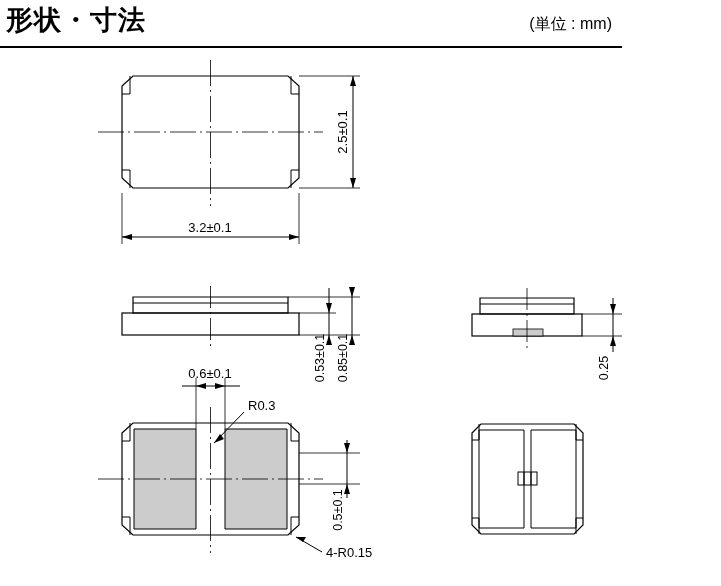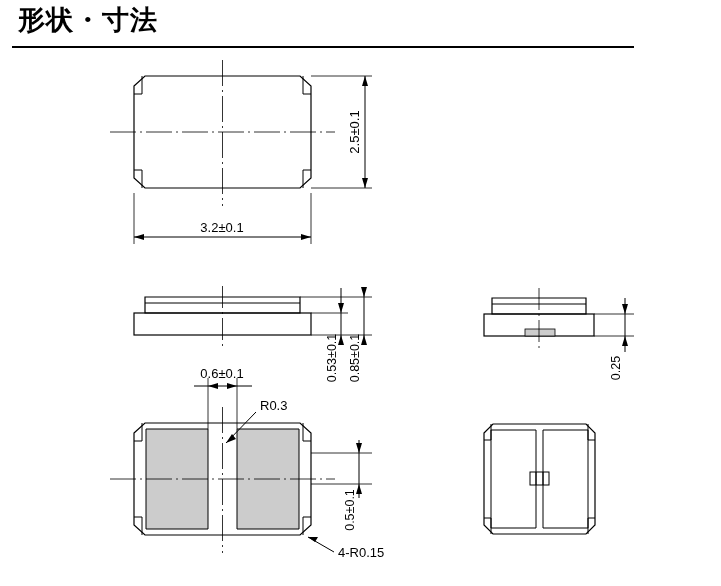--- a/index.html
+++ b/index.html
@@ -10,21 +10,20 @@
   body {
     font-family: "Liberation Sans", sans-serif;
     color: #000000;
   }
   #page {
     position: relative;
     width: 622px;
     height: 586px;
     overflow: hidden;
     background: #ffffff;
-    margin-left: 12px;
   }
   .title {
     position: absolute;
     left: 6px;
     top: 2px;
     font-size: 27px;
     font-weight: bold;
     letter-spacing: 1px;
     white-space: nowrap;
   }
@@ -58,20 +57,21 @@
     font-size: 12.5px;
     fill: #000000;
   }
 </style>
 </head>
 <body>
 
 <div id="page">
 
   <div class="title">形状・寸法</div>
+  <div class="unit-note">(単位 : mm)</div>
   <div class="rule"></div>
 
   <svg width="721" height="538" viewBox="0 0 721 538">
 
     <g>
 
       <path d="M 122 38 L 133 28 L 288 28 L 299 38 L 299 130 L 288 140 L 133 140 L 122 130 Z" fill="none" stroke="#000" stroke-width="1.2"></path>
 
       <path d="M 122 46 L 130 46 L 130 28" fill="none" stroke="#000" stroke-width="1"></path>
       <path d="M 299 46 L 291 46 L 291 28" fill="none" stroke="#000" stroke-width="1"></path>

